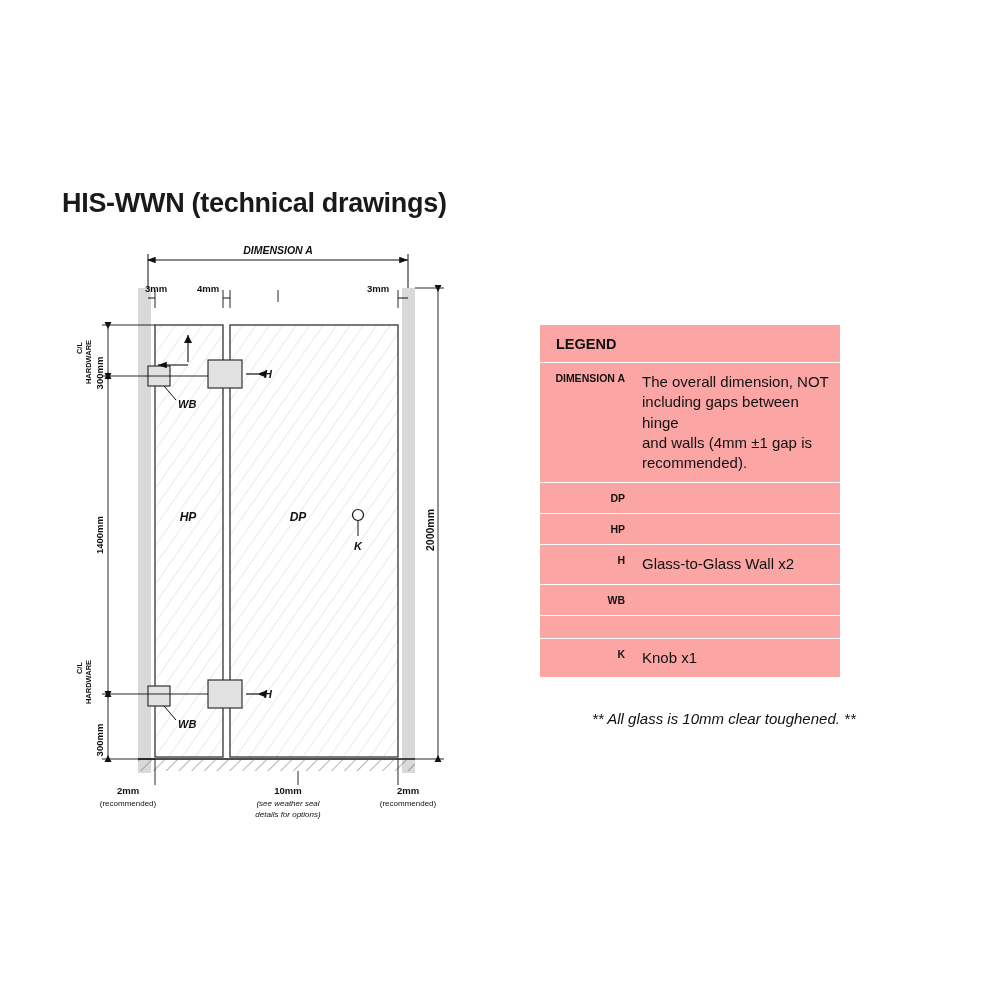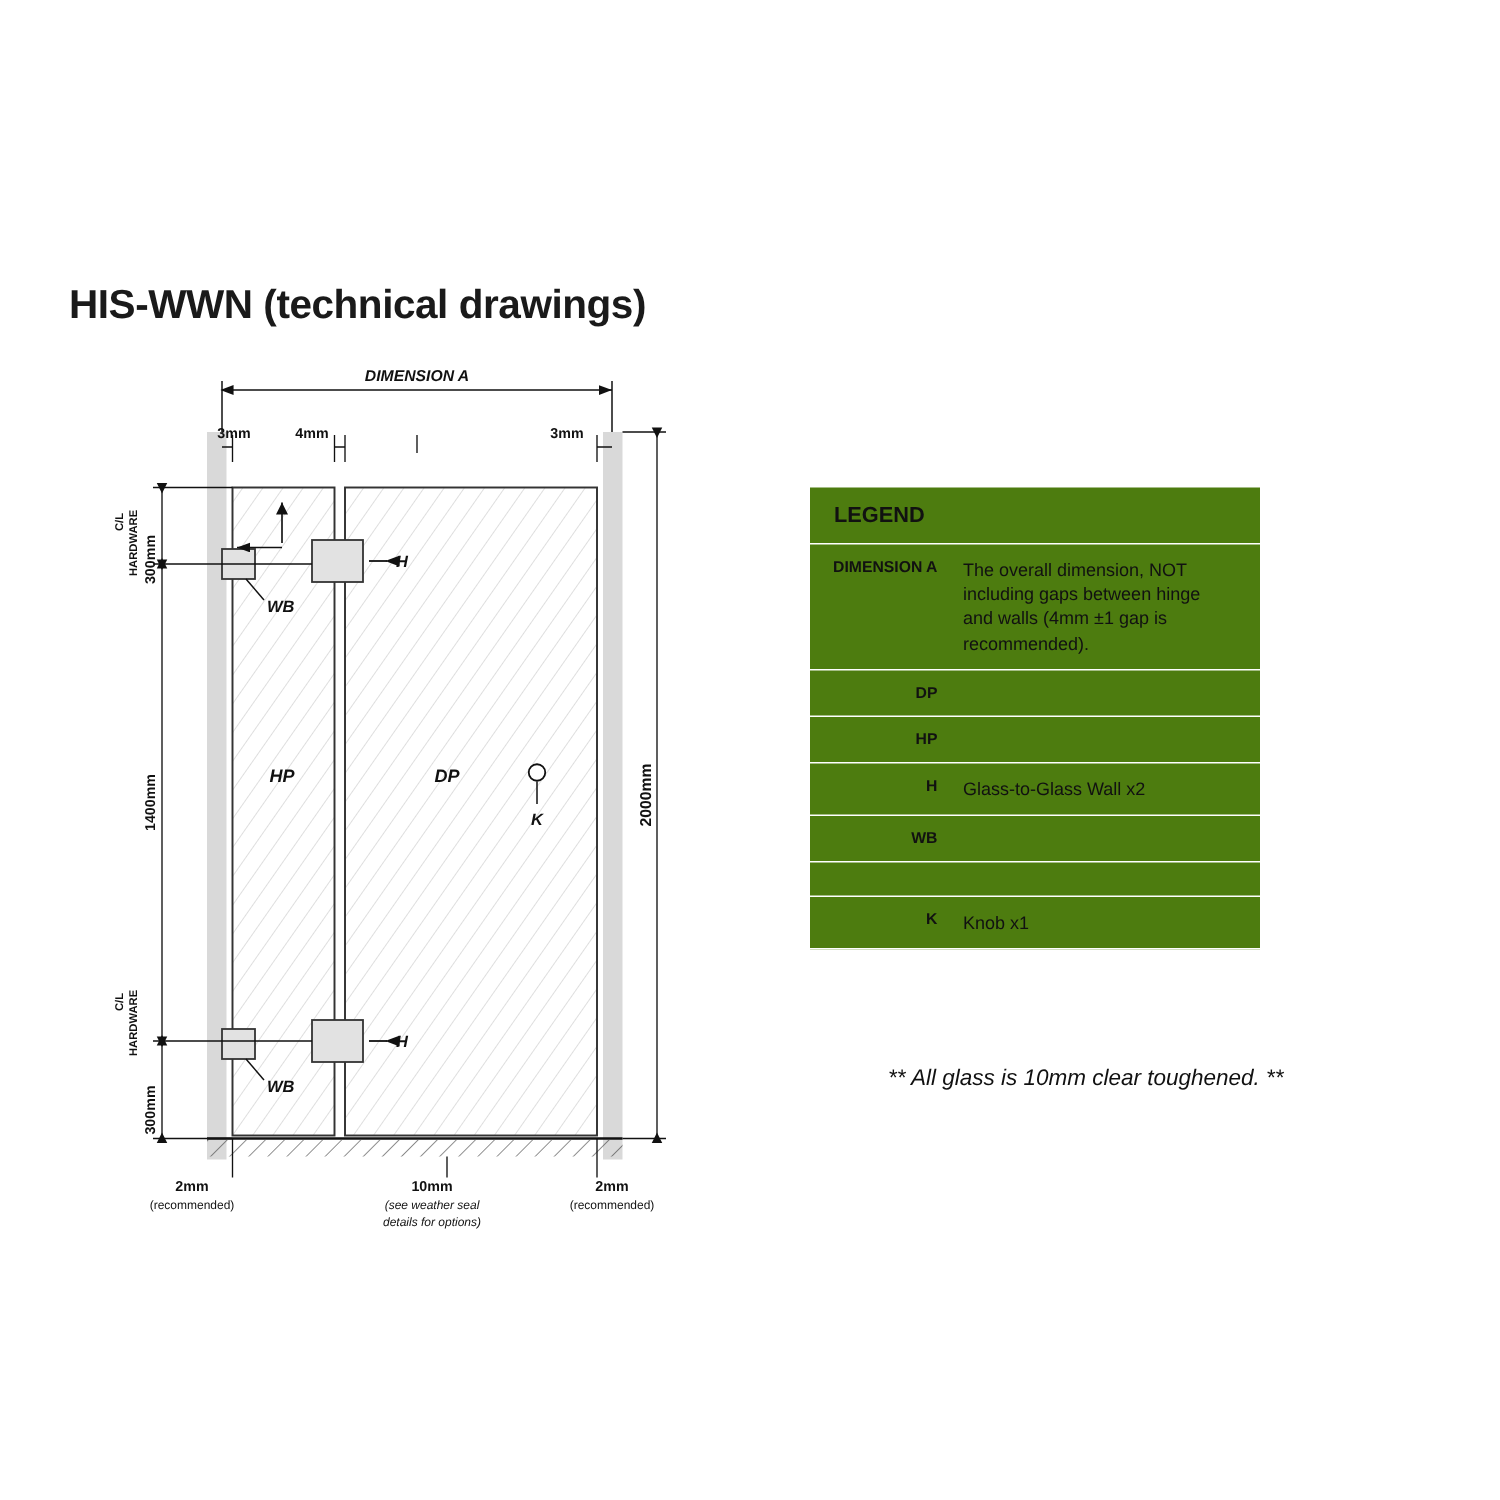--- a/index.html
+++ b/index.html
@@ -10,21 +10,21 @@
   body {
     width: 1000px;
     height: 1000px;
     position: relative;
     font-family: "Liberation Sans", sans-serif;
     color: #111111;
     overflow: hidden;
   }
   .page-title {
     position: absolute;
-    left: 46px;
+    left: 62px;
     top: 188px;
     font-size: 27px;
     font-weight: bold;
     letter-spacing: -0.3px;
     color: #1a1a1a;
     text-align: right;
   }
 
   
   #drawing {
@@ -35,21 +35,21 @@
     height: 600px;
   }
   #drawing svg { display: block; }
 
   
   .legend-box {
     position: absolute;
     left: 540px;
     top: 325px;
     width: 300px;
-    background: #4d7c0f;
+    background: #fca5a5;
     border: 0;
   }
   .legend-title {
     font-size: 14.5px;
     font-weight: bold;
     padding: 11px 0 10px 16px;
     color: #111;
     border-bottom: 1px solid #ffffff;
   }
   .legend-row {
@@ -63,21 +63,21 @@
     flex: 0 0 94px;
     text-align: right;
     padding: 9px 9px 9px 0;
     font-size: 10.5px;
     font-weight: bold;
     color: #111;
     box-sizing: border-box;
   }
   .legend-val {
     padding: 9px 6px 9px 8px;
-    font-size: 12px;
+    font-size: 15px;
     line-height: 1.35;
     color: #111;
     white-space: nowrap;
   }
   .legend-val.wrap { white-space: normal; }
   .legend-row.spacer { min-height: 22px; }
   .legend-footnote {
     position: absolute;
     left: 592px;
     top: 710px;

